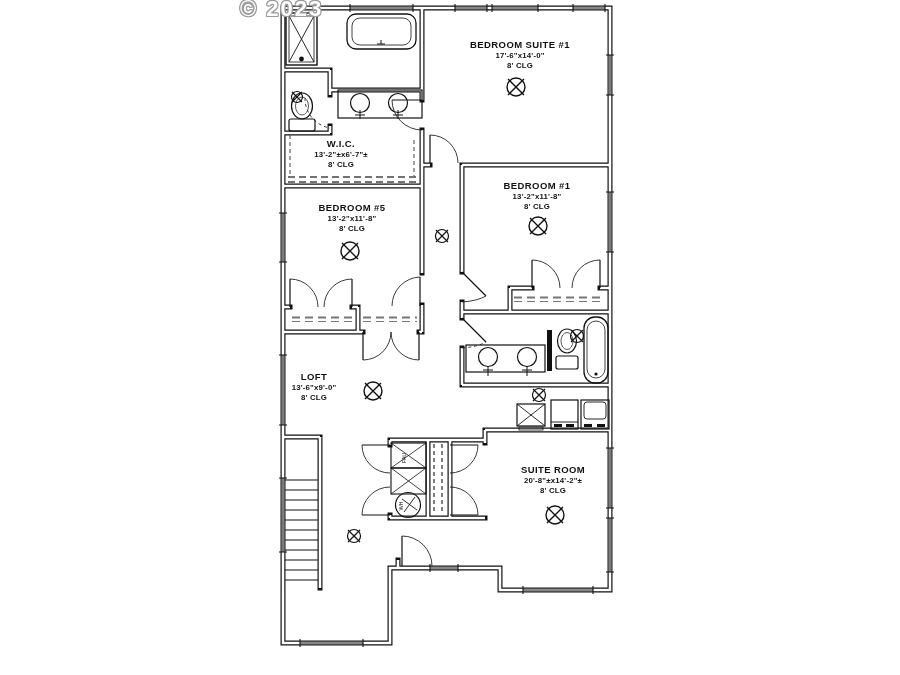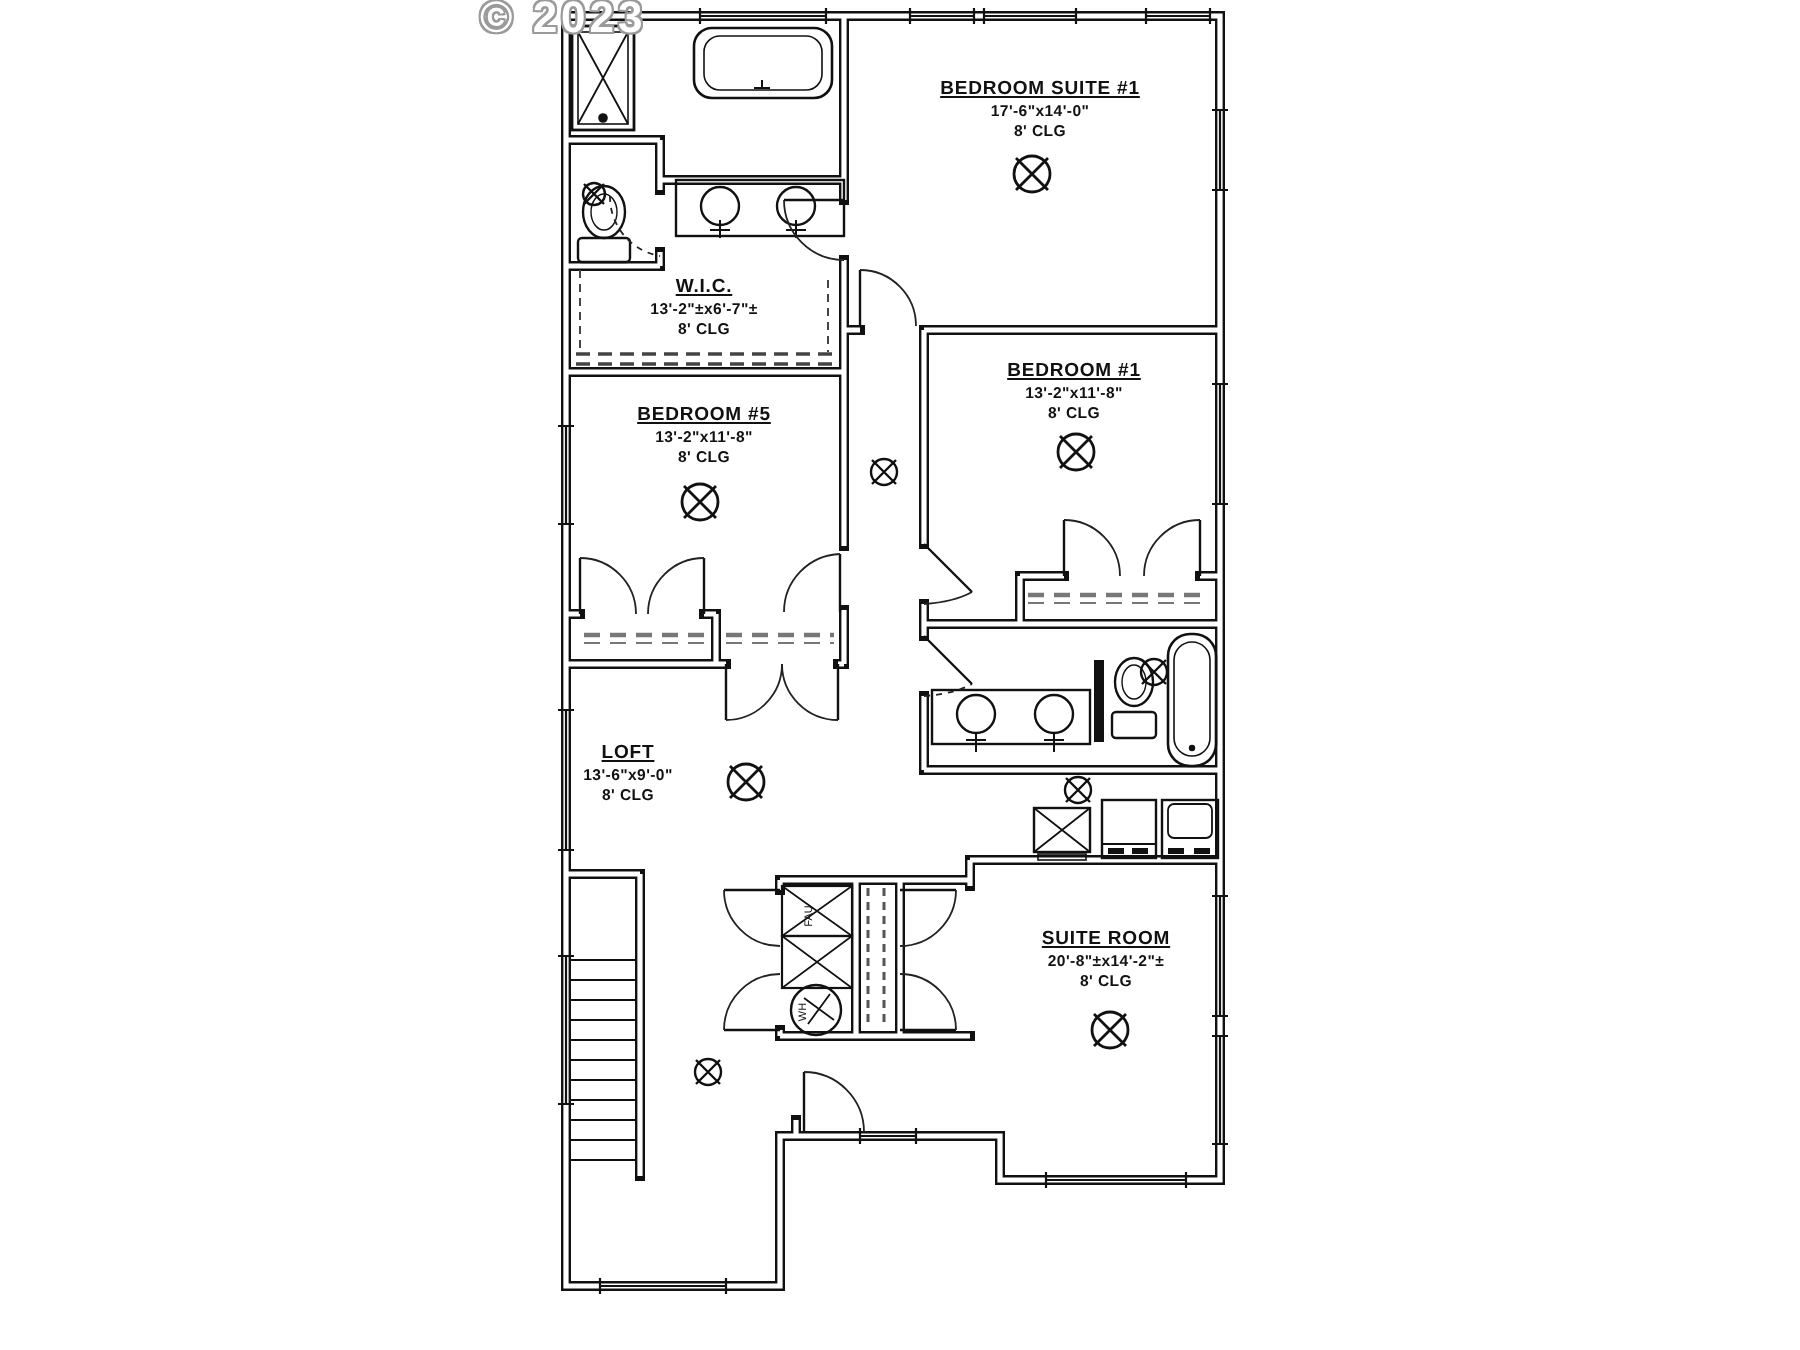--- a/index.html
+++ b/index.html
@@ -2,21 +2,21 @@
 <html><head>
 <meta charset="utf-8">
 <style>
   html,body{margin:0;padding:0;background:#fff;}
   .page{position:relative;width:900px;height:675px;background:#ffffff;overflow:hidden;
         font-family:"Liberation Sans",sans-serif;}
   .plan-svg{position:absolute;left:0;top:0;}
   .room-label{position:absolute;width:150px;text-align:center;color:#111;line-height:1.25;
               pointer-events:none;}
   .rl-name{display:block;font-size:9.5px;font-weight:bold;letter-spacing:.4px;
-           text-decoration:underline;}
+           }
   .rl-dims{display:block;font-size:7.8px;font-weight:bold;letter-spacing:.2px;}
   .rl-clg{display:block;font-size:7.8px;font-weight:bold;letter-spacing:.2px;}
   .watermark{position:absolute;left:240px;top:-4px;font-size:22px;font-weight:bold;
              letter-spacing:2px;color:#ffffff;
              text-shadow:-1px -1px 0 #9a9a9a,1px -1px 0 #9a9a9a,-1px 1px 0 #9a9a9a,1px 1px 0 #9a9a9a,
                          0 1px 0 #9a9a9a,0 -1px 0 #9a9a9a,1px 0 0 #9a9a9a,-1px 0 0 #9a9a9a;}
 </style>
 </head>
 <body>
 
@@ -275,21 +275,21 @@
     <span class="rl-dims">13'-2"x11'-8"</span>
     <span class="rl-clg">8' CLG</span>
   </div>
 
   <div class="room-label" style="left:277px;top:202px">
     <span class="rl-name">BEDROOM #5</span>
     <span class="rl-dims">13'-2"x11'-8"</span>
     <span class="rl-clg">8' CLG</span>
   </div>
 
-  <div class="room-label" style="left:277px;top:138px">
+  <div class="room-label" style="left:266px;top:138px">
     <span class="rl-name">W.I.C.</span>
     <span class="rl-dims">13'-2"±x6'-7"±</span>
     <span class="rl-clg">8' CLG</span>
   </div>
 
   <div class="room-label" style="left:239px;top:371px">
     <span class="rl-name">LOFT</span>
     <span class="rl-dims">13'-6"x9'-0"</span>
     <span class="rl-clg">8' CLG</span>
   </div>

